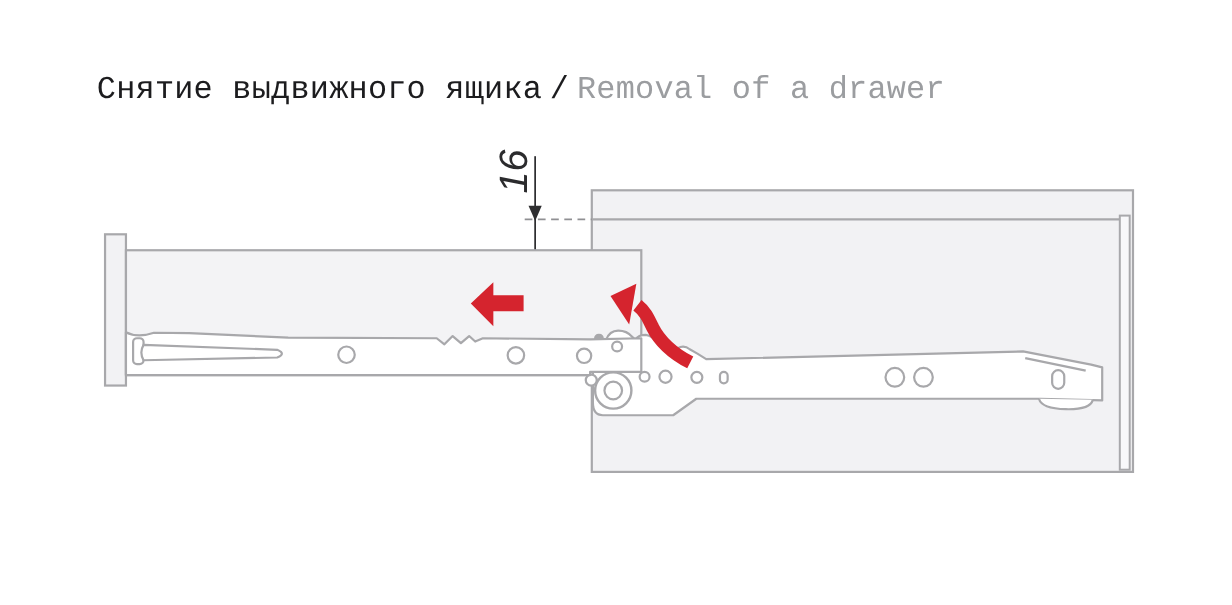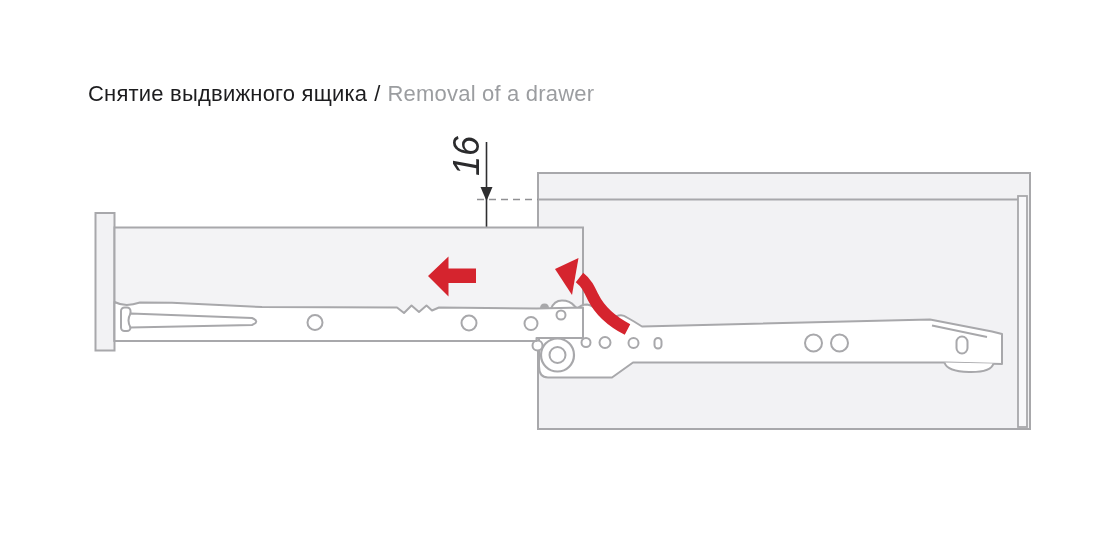--- a/index.html
+++ b/index.html
@@ -1,19 +1,19 @@
 <!DOCTYPE html>
 <html><head>
 <meta charset="utf-8">
 <style>
   html,body{margin:0;padding:0;background:#ffffff;}
   .page{position:relative;width:1120px;height:550px;background:#ffffff;overflow:hidden;
         font-family:"Liberation Sans","DejaVu Sans",sans-serif;}
-  .title{position:absolute;left:88px;top:80px;font-size:22px;line-height:28px;
-         color:#1c1c1e;white-space:nowrap;letter-spacing:0.2px;}
+  .title{position:absolute;left:88px;top:68px;font-size:29px;line-height:28px;
+         color:#1c1c1e;white-space:nowrap;letter-spacing:0.2px;font-family:Liberation Mono, monospace;}
   .title .sep{margin:0 7px;color:#1c1c1e;}
   .title .en{color:#9b9da0;}
   svg{position:absolute;left:0;top:0;}
   .dim-text{font-size:36px;font-style:italic;fill:#2b2b2d;
             font-family:"Liberation Sans","DejaVu Sans",sans-serif;}
 </style>
 </head>
 <body>
 
 <div class="page">

